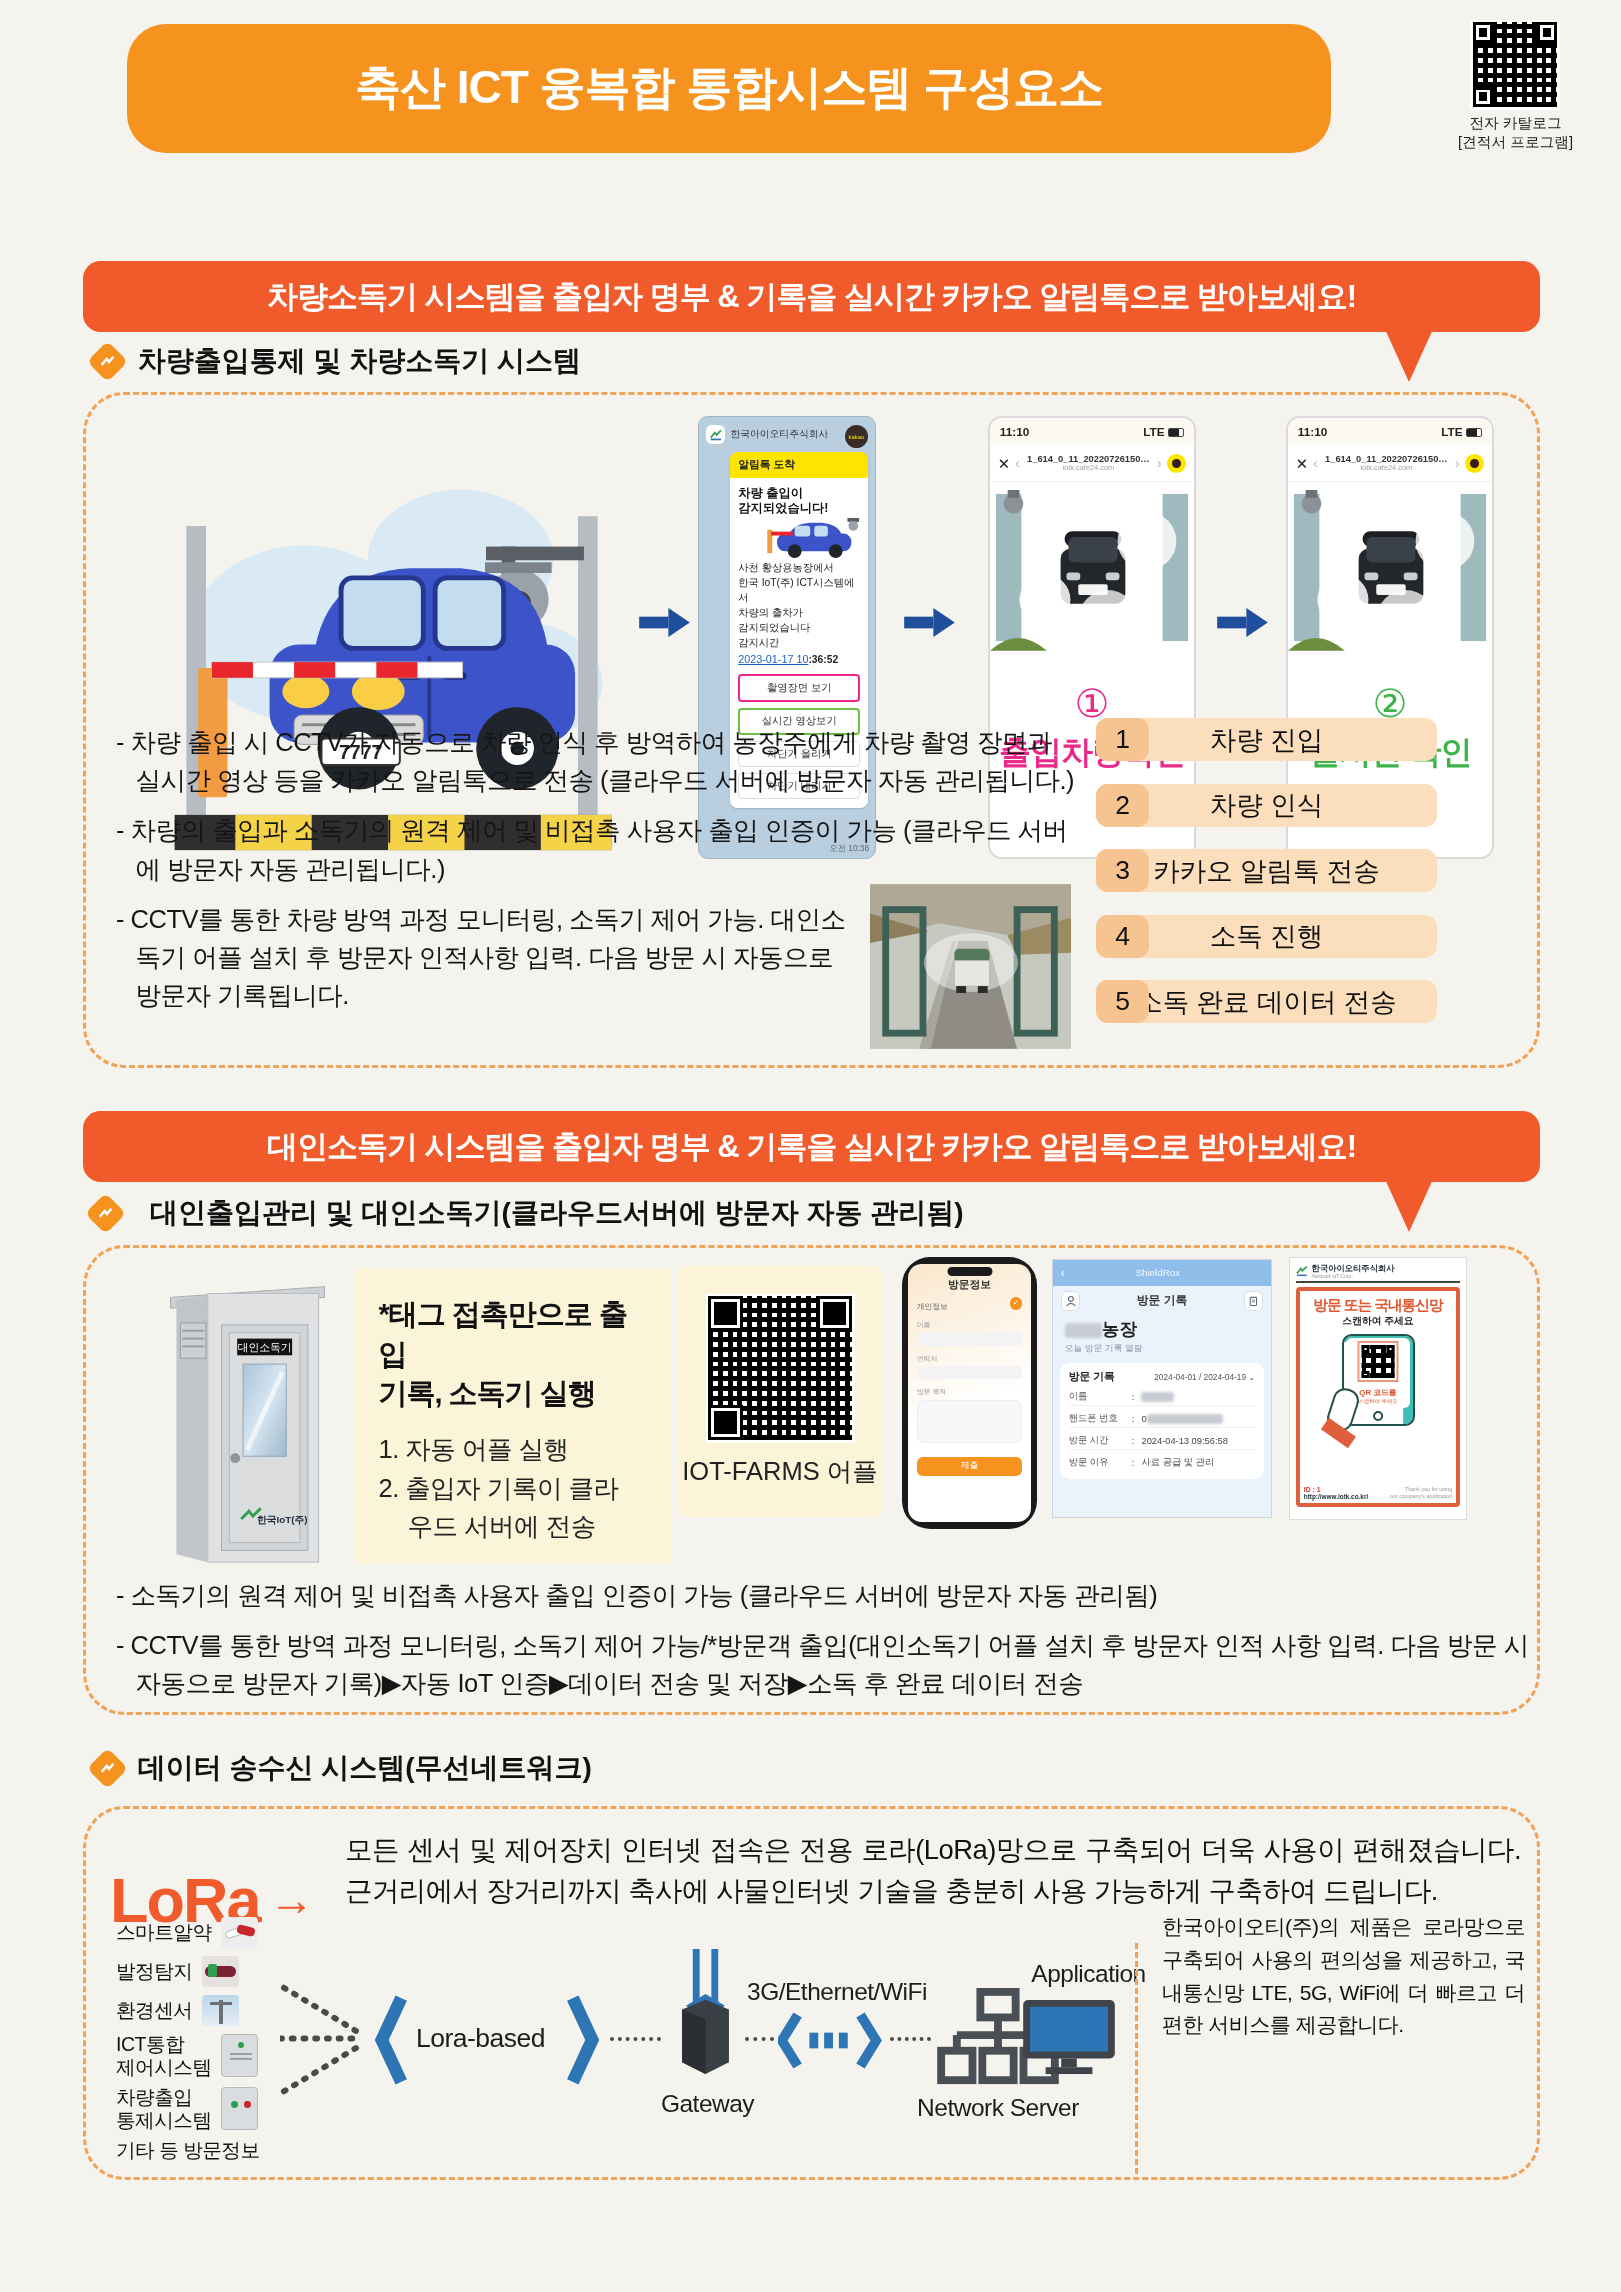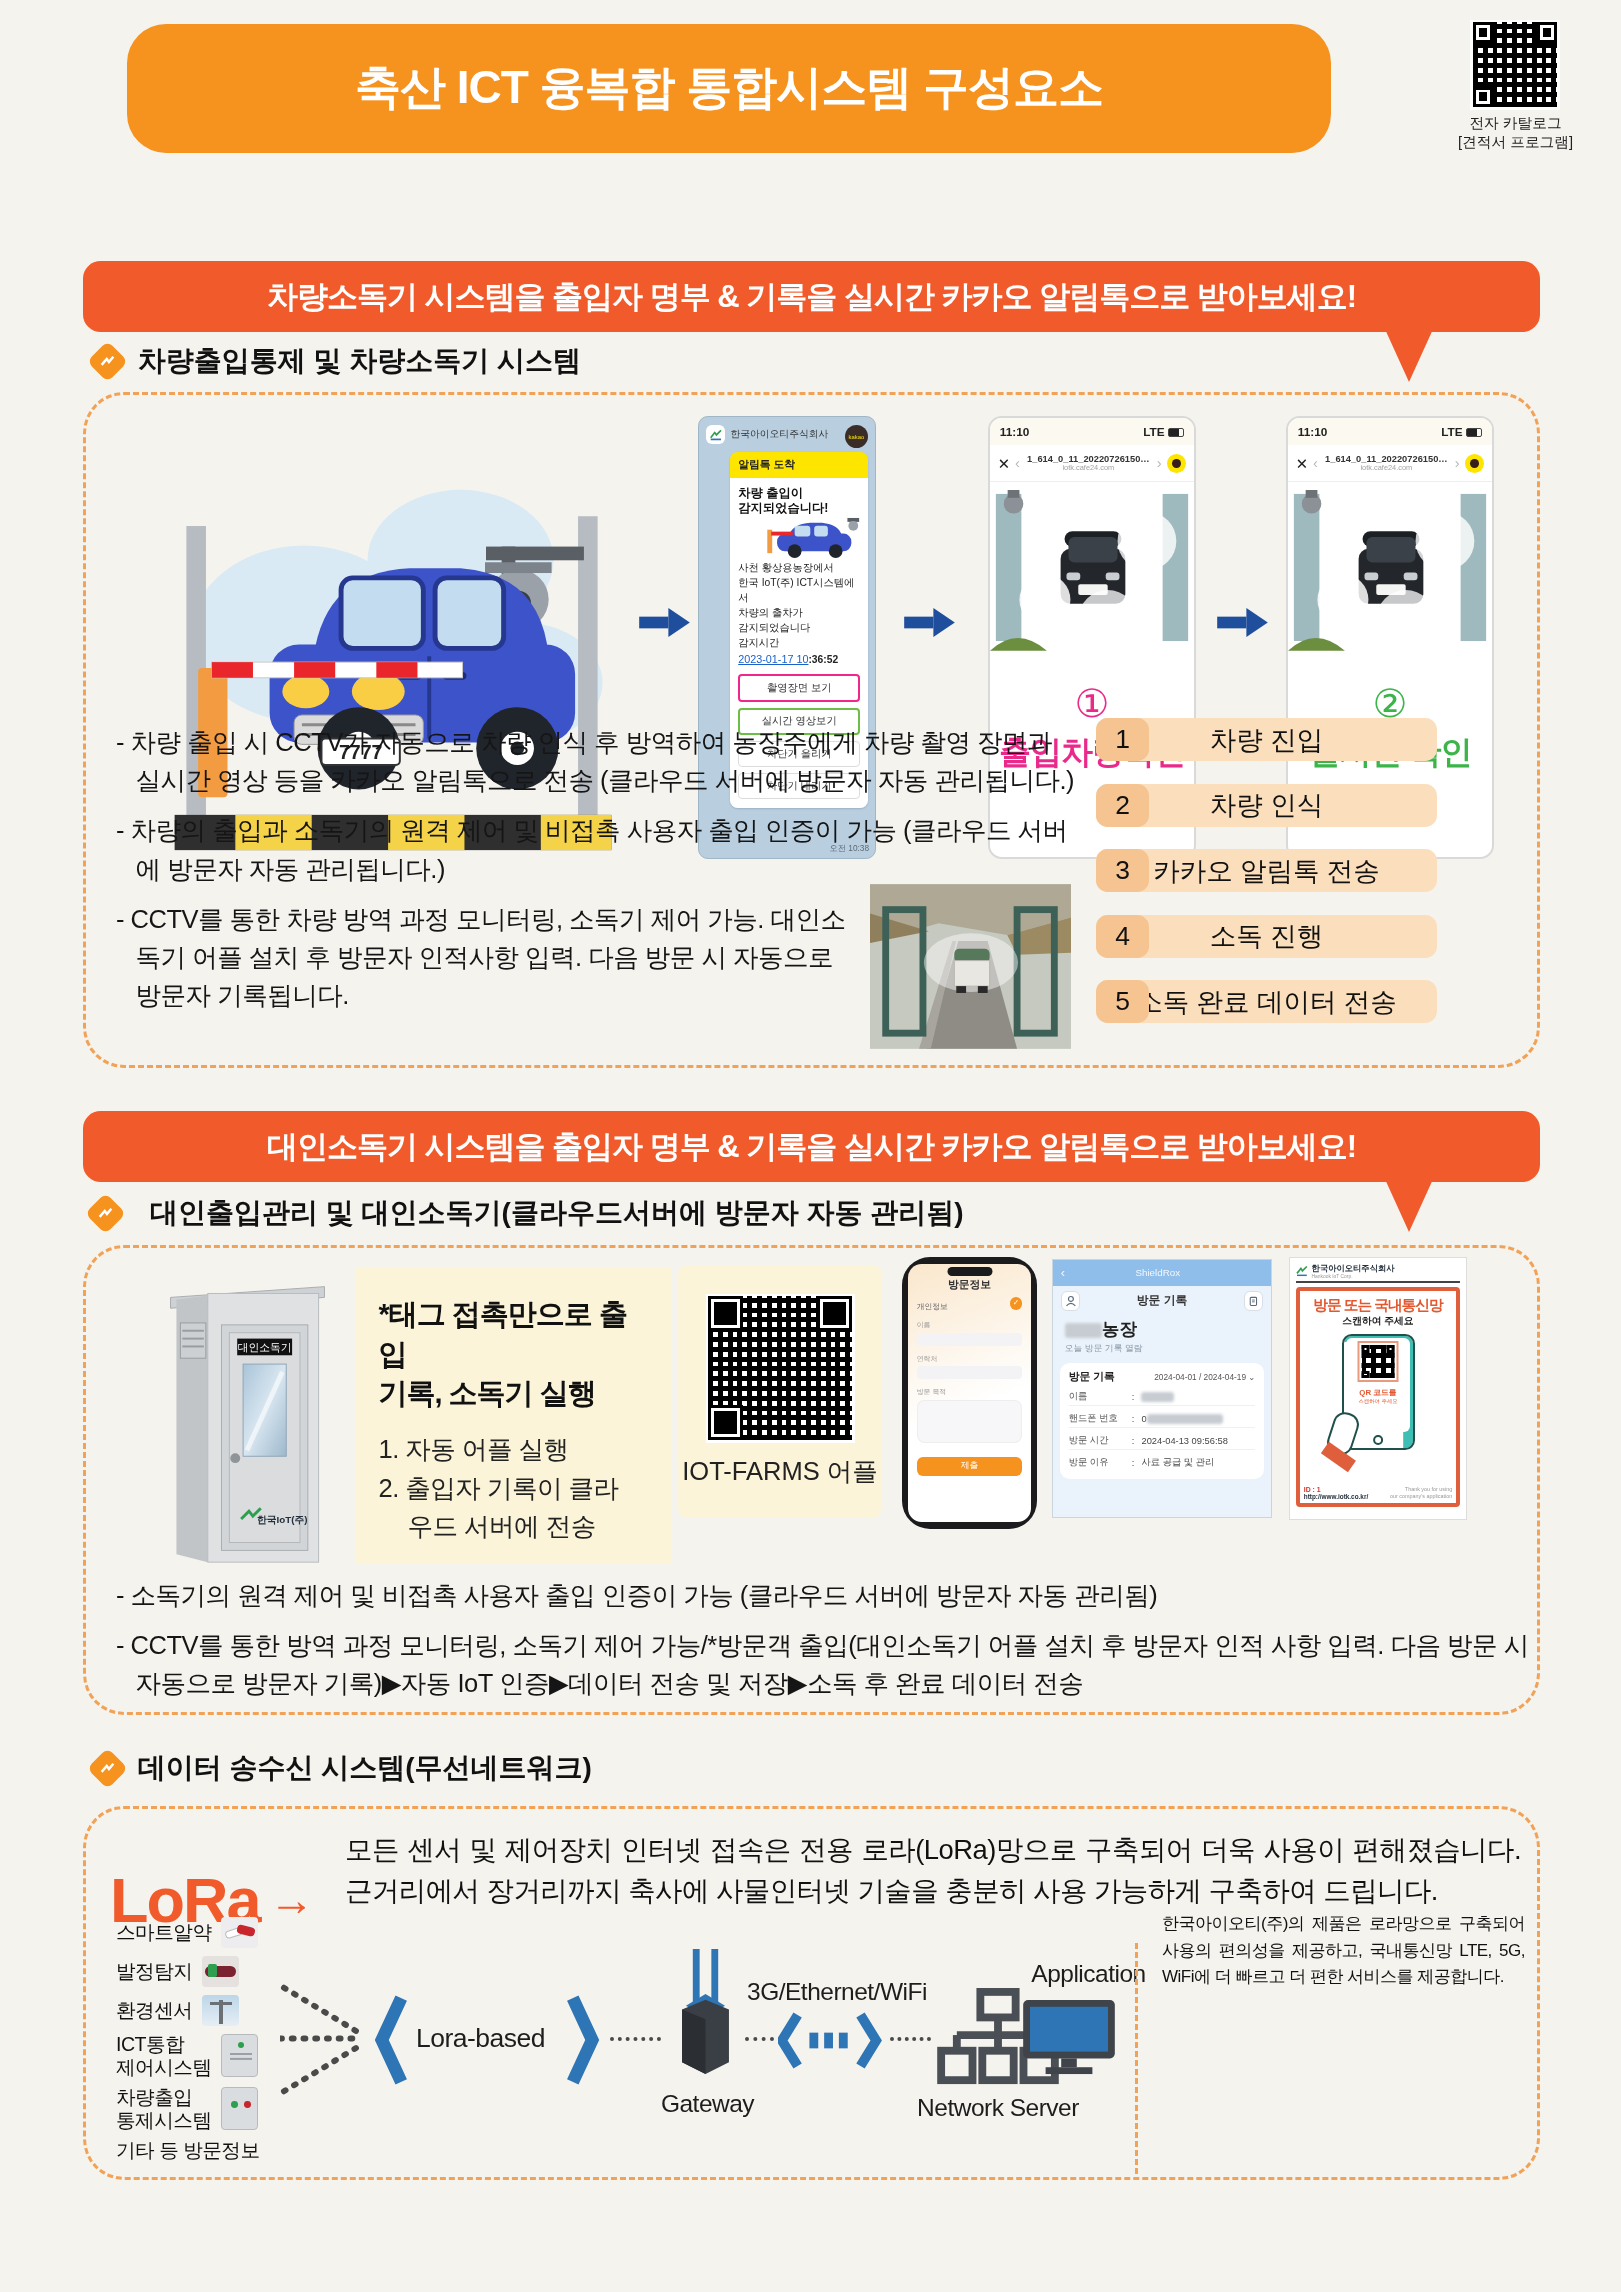--- a/index.html
+++ b/index.html
@@ -135,21 +135,21 @@
 
   
   .poster{left:1289px;top:1257px;width:178px;height:263px;background:#fff;border:1px solid #ddd;padding:4.9px 5.9px;}
   .plogo{display:flex;align-items:center;gap:3.9px;border-bottom:2px solid #444;padding-bottom:2px;}
   .plogo .nm{font-size:8.3px;font-weight:bold;color:#24313d;}
   .plogo .sb{font-size:4.9px;color:#999;}
   .pframe{position:relative;margin-top:3.9px;height:220px;border:4.9px solid #DF5F3D;border-radius:3.9px;
     text-align:center;padding-top:4.9px;}
   .ptitle{font-size:14.7px;font-weight:bold;color:#E2572F;letter-spacing:-1px;}
   .psub{font-size:9.8px;font-weight:bold;color:#222;}
-  .pphone{position:relative;margin:5.9px auto 0;width:73px;height:116px;border:2.9px solid #20504C;
+  .pphone{position:relative;margin:5.9px auto 0;width:73px;height:92px;border:2.9px solid #20504C;
     border-radius:9.8px;background:#fff;box-shadow:-13.7px 9.8px 0 -3.9px #3FBFB4 inset;}
   .pphone .scr{position:absolute;inset:2.9px 2.9px 15.7px 2.9px;background:#fff;border-radius:5.9px;}
   .pqr{position:absolute;left:50%;top:5.9px;transform:translateX(-50%);width:41px;height:41px;border:2px solid #E89A7E;padding:2px;background:#fff;}
   .pqrtxt{position:absolute;left:0;right:0;top:51px;font-size:7.8px;font-weight:bold;color:#E2572F;}
   .pqrtxt2{position:absolute;left:0;right:0;top:62px;font-size:5.4px;color:#E2572F;}
   .pbtn{position:absolute;left:50%;bottom:2.9px;transform:translateX(-50%);width:9.8px;height:9.8px;
     border:2px solid #20504C;border-radius:50%;}
   .pthumb{position:absolute;left:-13.7px;bottom:-7.8px;width:25.5px;height:43px;background:#fff;
     border:2px solid #20504C;border-radius:11.8px;transform:rotate(18deg);}
   .psleeve{position:absolute;left:-21.6px;bottom:-15.7px;width:33px;height:13.7px;background:#DF5F3D;transform:rotate(35deg);}
@@ -755,16 +755,16 @@
 
   <div class="abs dlabel" style="left:1010px;top:1960px;width:157px;text-align:center;">Application</div>
   <svg class="abs" style="left:1021px;top:1998px;" width="96" height="78" viewBox="0 0 98 80">
     <rect x="2" y="2" width="94" height="60" rx="5" fill="#3F444A"></rect>
     <rect x="9" y="9" width="80" height="46" fill="#2E75B6"></rect>
     <rect x="41" y="62" width="16" height="9" fill="#3F444A"></rect>
     <rect x="25" y="71" width="48" height="7" fill="#3F444A"></rect>
   </svg>
 
   <div class="abs vdash" style="left:1135px;top:1943px;height:231px;"></div>
-  <div class="abs para" style="left:1162px;top:1911px;width:363px;font-size:17px;line-height:1.56;">한국아이오티(주)의 제품은 로라망으로 구축되어 사용의 편의성을 제공하고, 국내통신망 LTE, 5G, WiFi에 더 빠르고 더 편한 서비스를 제공합니다.</div>
+  <div class="abs para" style="left:1162px;top:1911px;width:363px;font-size:21px;line-height:1.56;">한국아이오티(주)의 제품은 로라망으로 구축되어 사용의 편의성을 제공하고, 국내통신망 LTE, 5G, WiFi에 더 빠르고 더 편한 서비스를 제공합니다.</div>
 
 </div>
 
 
 </body></html>

